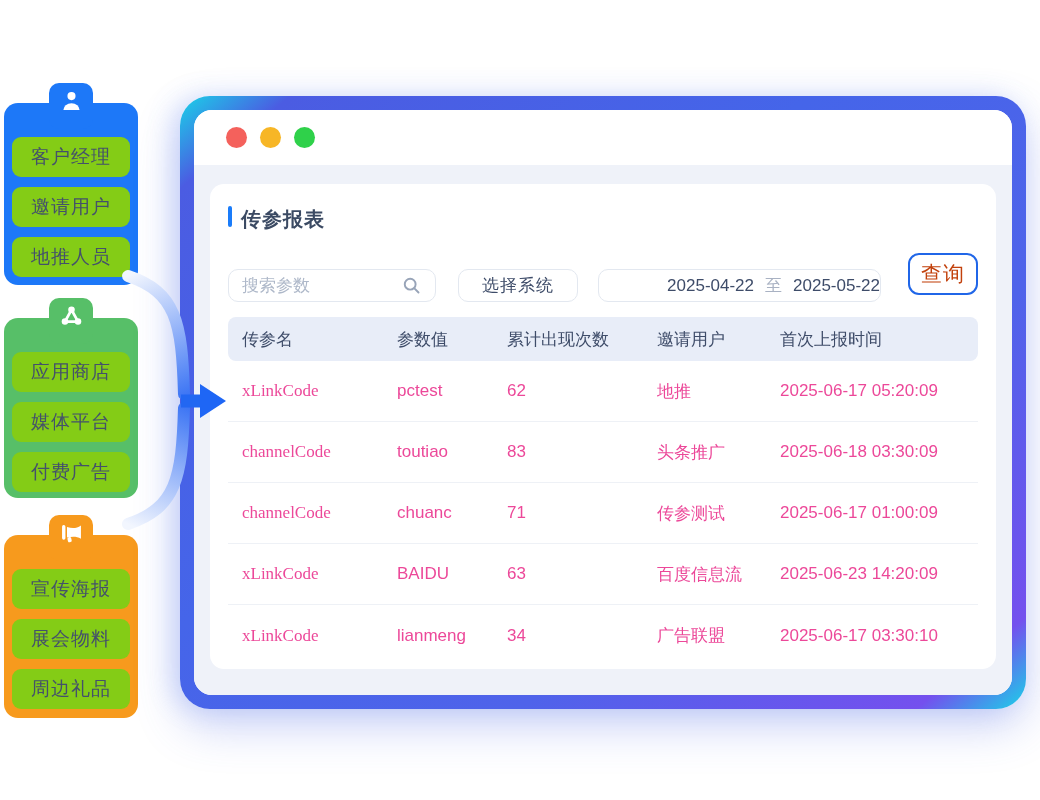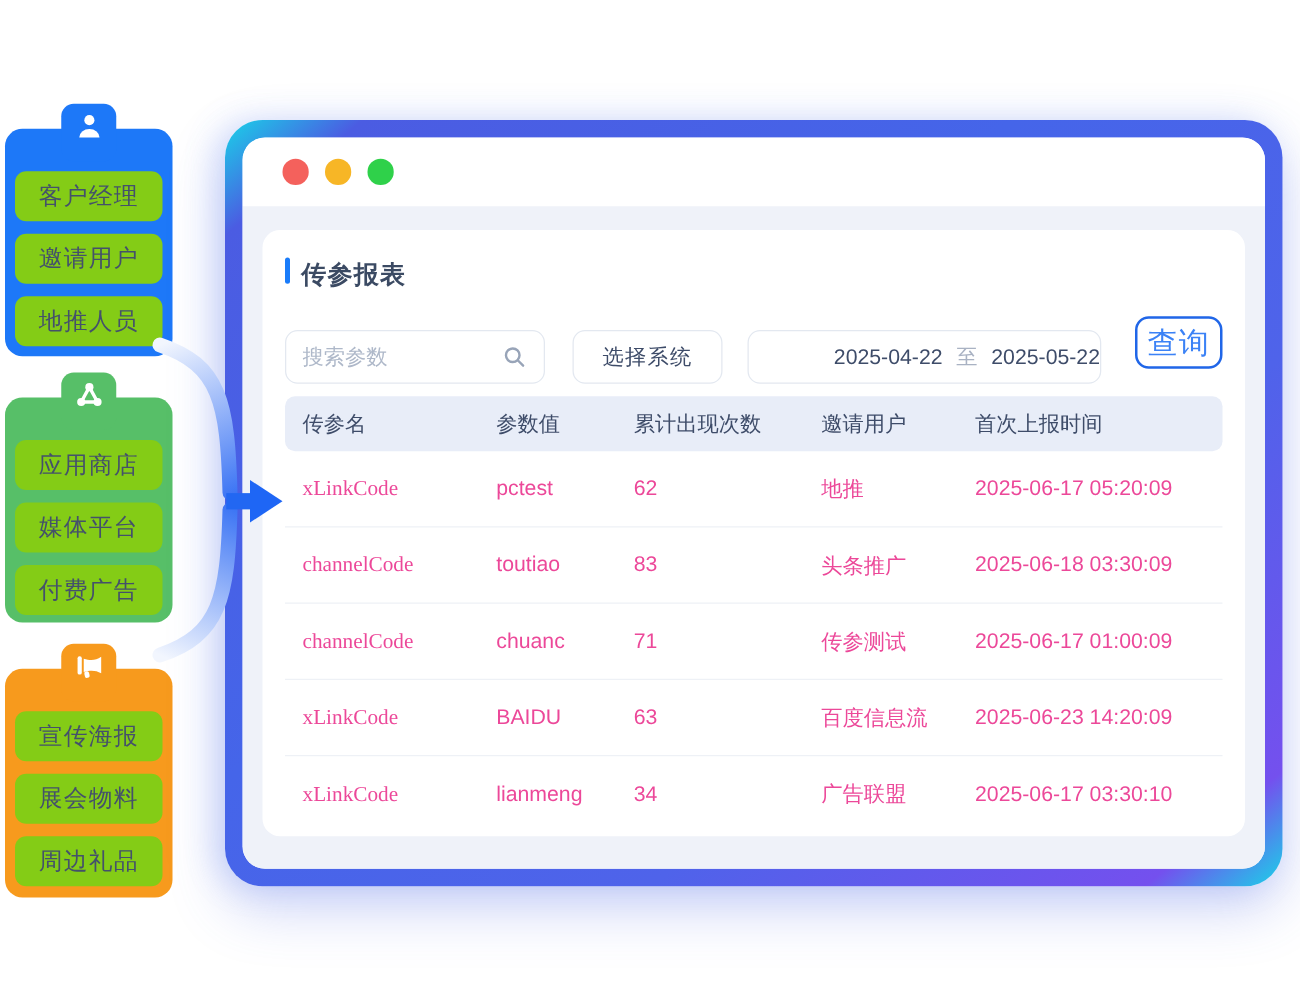--- a/index.html
+++ b/index.html
@@ -39,32 +39,32 @@
   .window-body { flex:1; background:#eff2f9; padding:19px 16px 26px 16px; }
 
   
   .report-card { background:#ffffff; border-radius:14px; height:100%;
                  padding:22px 18px 0 18px; }
   .report-title-row { display:flex; align-items:flex-start; gap:9px; height:25px; }
   .title-accent { width:4px; height:21px; border-radius:2px; }
   .report-title { font-size:20px; font-weight:700; color:#3b4a63; letter-spacing:1px; }
 
   .toolbar { display:flex; align-items:center; margin-top:21px; height:43px; }
-  .tb-box { height:43px; border:1.5px solid #e3e8f0; border-radius:10px; background:#fff;
+  .tb-box { height:33px; border:1.5px solid #e3e8f0; border-radius:10px; background:#fff;
             display:flex; align-items:center; font-size:17px; color:#3e4c69;margin-top:24px; }
   .search-box { width:208px; padding:0 13px; }
   .search-box input { border:none; outline:none; width:140px; font-size:17px;
                       color:#3e4c69; font-family:inherit; background:transparent; }
   .search-box input::placeholder { color:#aeb8c9; }
   .search-box svg { margin-left:auto; }
   .system-btn { width:120px; justify-content:center; margin-left:22px; cursor:pointer; letter-spacing:1px; }
   .date-box { width:283px; justify-content:flex-end; gap:11px; margin-left:20px; }
   .date-sep { color:#a9b2c3; }
   .query-btn { margin-left:auto; width:70px; height:42px; border:2px solid #2066e8;
-               border-radius:11px; background:#fff; color:#3b82f6; font-size:24px;
+               border-radius:11px; background:#fff; color:#c2410c; font-size:21px;
                font-weight:500; display:flex; align-items:center; justify-content:center;
                cursor:pointer; letter-spacing:1px; }
 
   
   .table { margin-top:22px; }
   .thead { display:flex; align-items:center; height:44px; background:#e8edf8;
            border-radius:8px; font-size:17px; font-weight:500; color:#3e4c69; }
   .trow { display:flex; align-items:center; height:61px; font-size:17px; color:#ec4899;
           border-bottom:1px solid #eef1f6; }
   .trow:last-child { border-bottom:none; }

